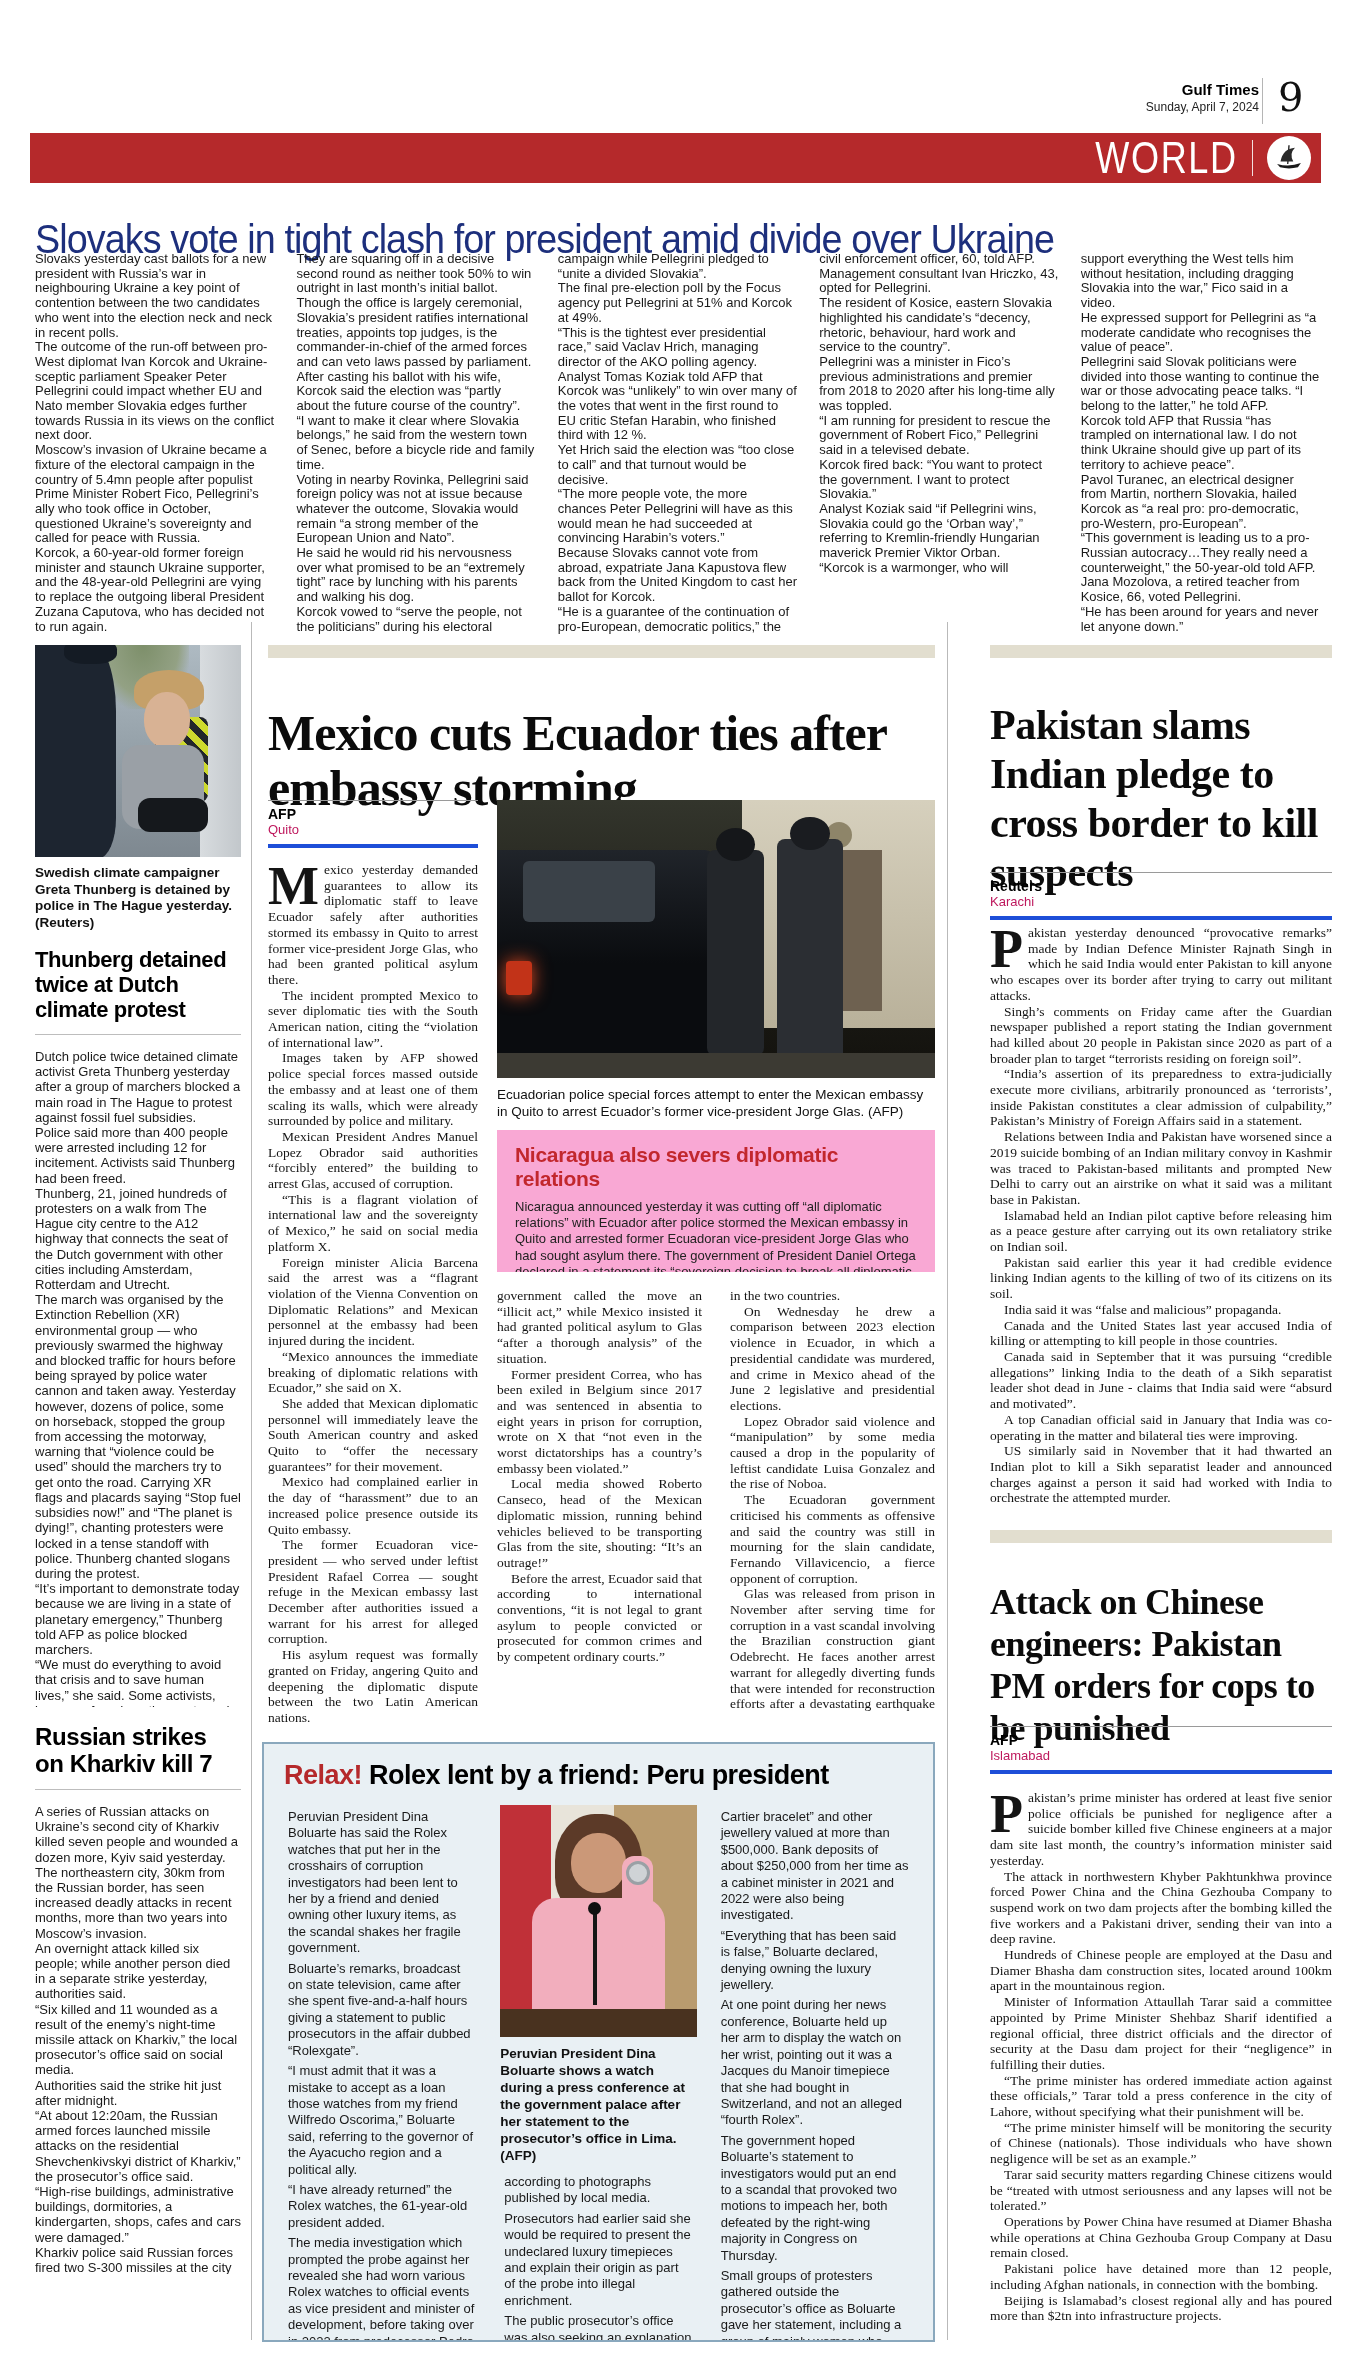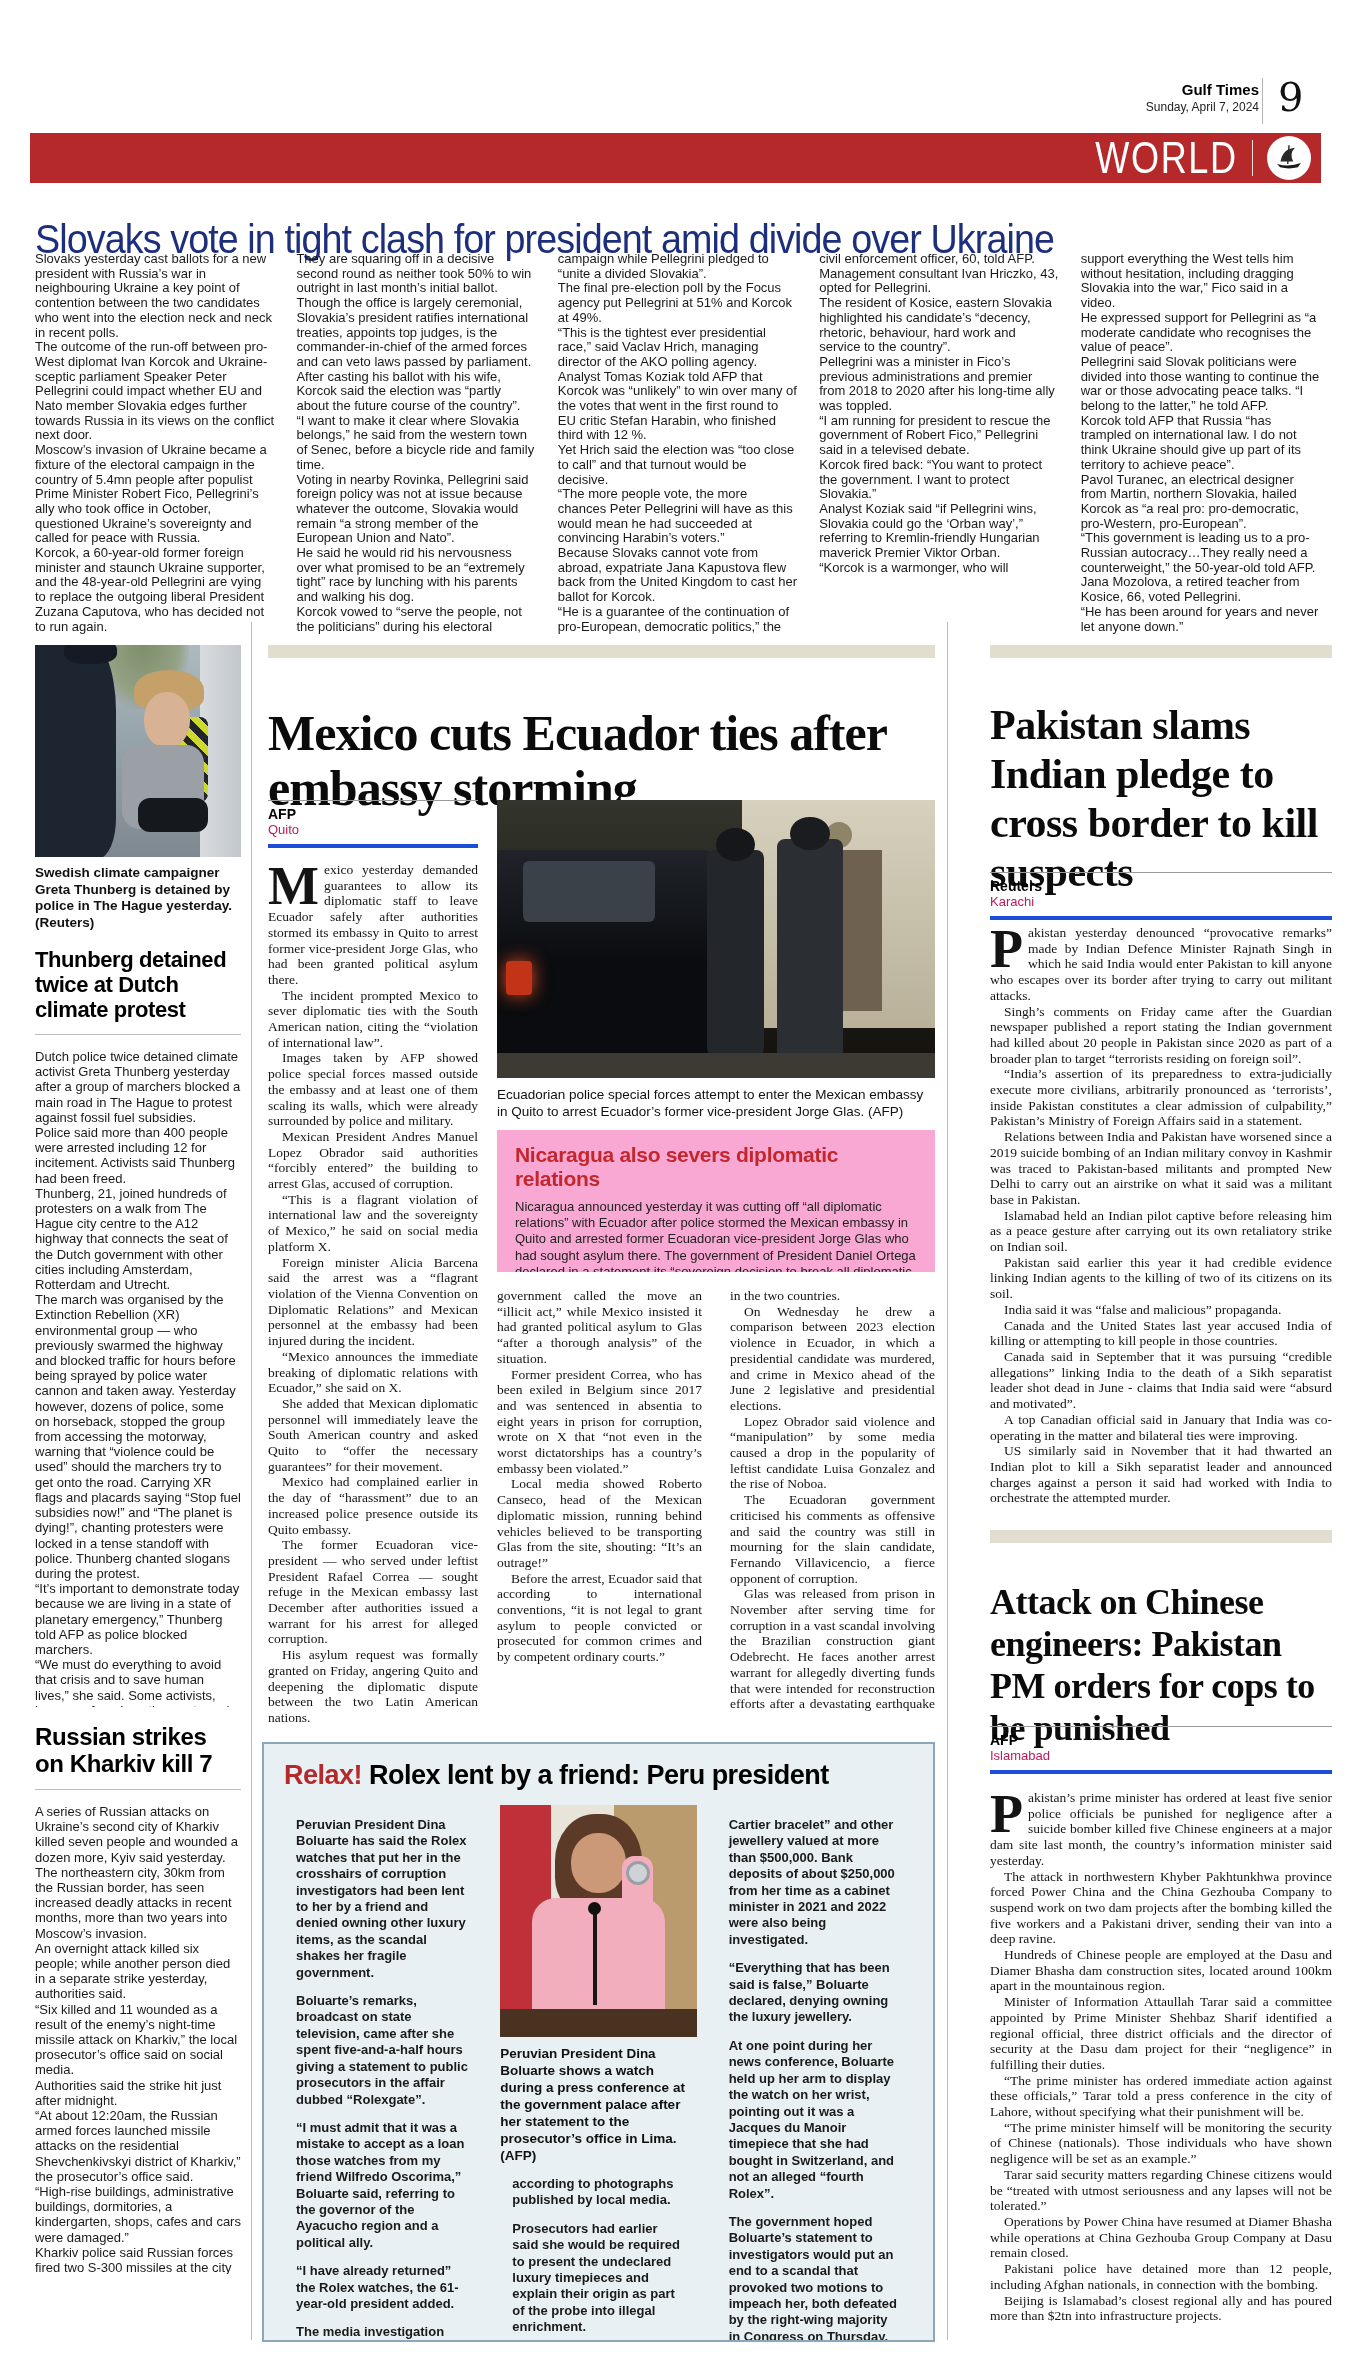--- a/index.html
+++ b/index.html
@@ -64,21 +64,21 @@
   .mex-col2{position:absolute;left:497px;top:1288px;width:205px;height:428px;}
   .mex-col3{position:absolute;left:730px;top:1288px;width:205px;height:428px;}
 
   
   .rolex-box{position:absolute;left:262px;top:1742px;width:673px;height:600px;background:#e9f0f4;border:2px solid #8aa8bd;box-sizing:border-box;padding:16px 20px;overflow:hidden;}
   .rolex-head{font-size:27px;font-weight:800;letter-spacing:-0.5px;}
   .rolex-head .accent{color:#b5292b;}
   .rolex-head .rest{color:#000000;text-align:center;}
   .rolex-cols{display:flex;gap:20px;margin-top:14px;}
   .rolex-col{flex:1;overflow:hidden;}
-  .rolex-col p{margin:12px;font-size:13px;line-height:16.4px;color:#1a1a1a;font-weight:bold;}
+  .rolex-col p{margin:4px;font-size:13px;line-height:16.4px;color:#1a1a1a;}
   .rolex-photo{position:relative;width:100%;height:232px;overflow:hidden;}
   .rolex-caption{font-size:13.5px;line-height:17px;font-weight:700;color:#111;margin:8px 0 10px 0;}
 
   
   .bar-pak{left:990px;top:645px;width:342px;}
   .pak-headline{position:absolute;left:990px;top:666px;width:342px;font-family:"Liberation Serif",serif;font-size:42px;line-height:49px;font-weight:700;letter-spacing:-0.5px;color:#0b0b0b;}
   .byline-pak{position:absolute;left:990px;top:872px;width:342px;}
   .pak-body{position:absolute;left:990px;top:925px;width:342px;height:578px;}
   .bar-chn{left:990px;top:1530px;width:342px;}
   .chn-headline{position:absolute;left:990px;top:1551px;width:342px;font-family:"Liberation Serif",serif;font-size:36px;line-height:42px;font-weight:700;letter-spacing:-0.5px;color:#0b0b0b;}

